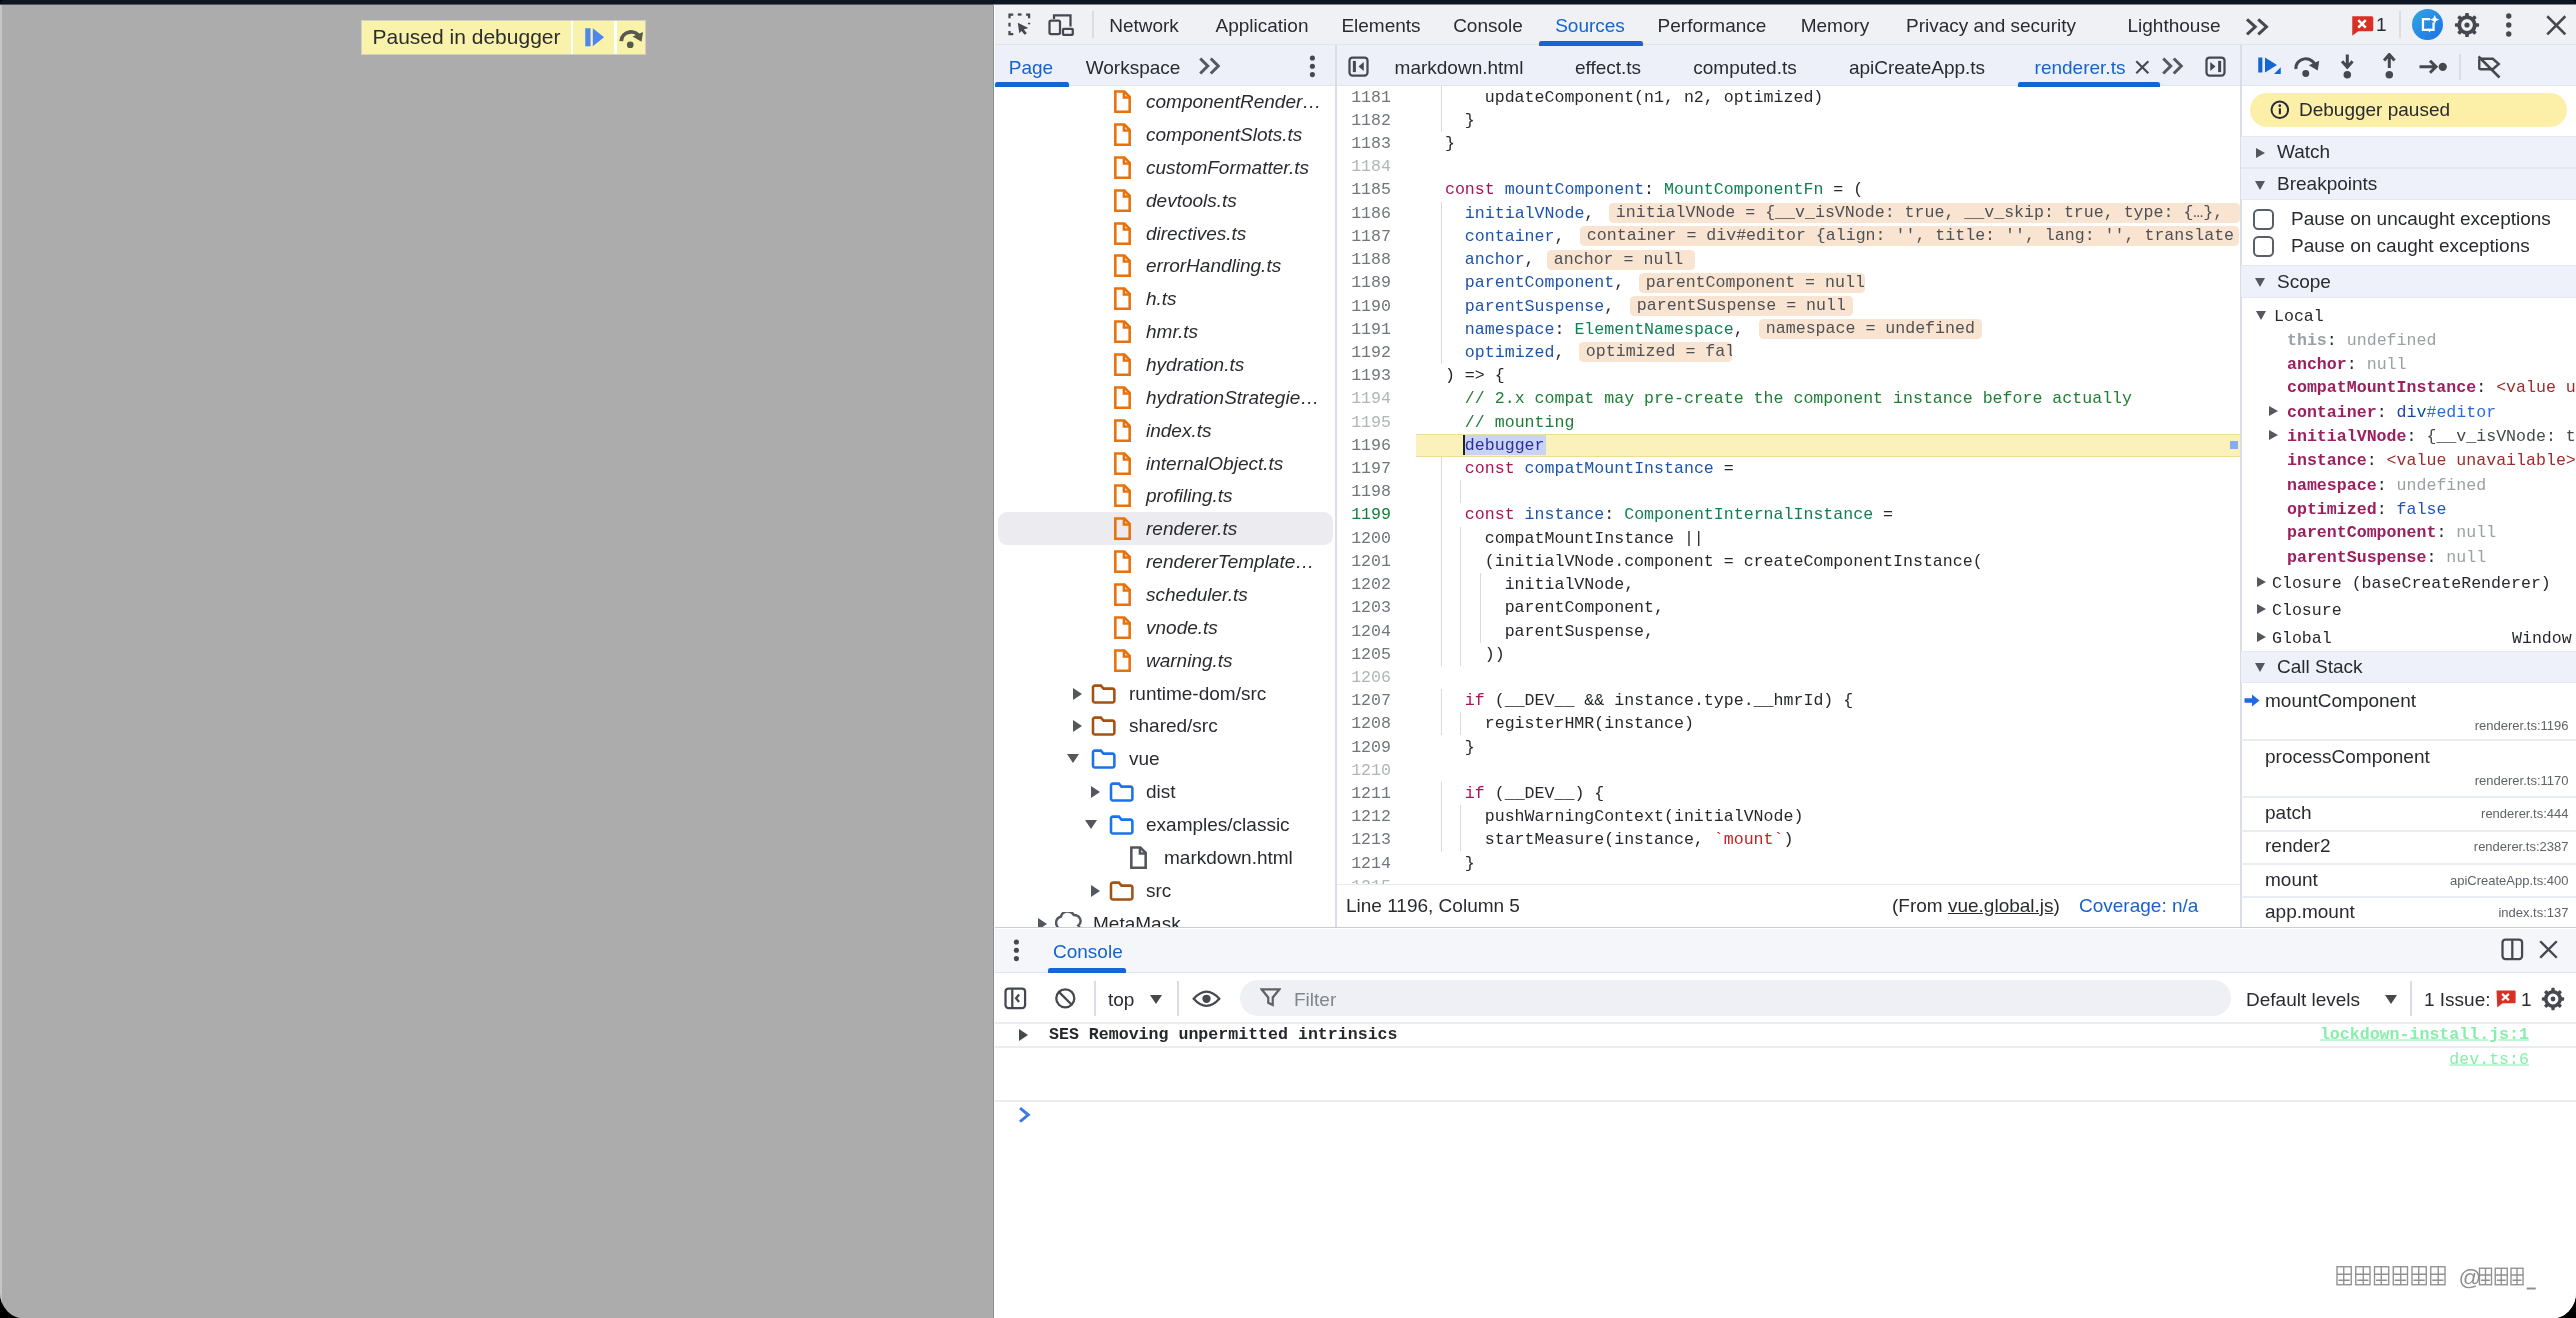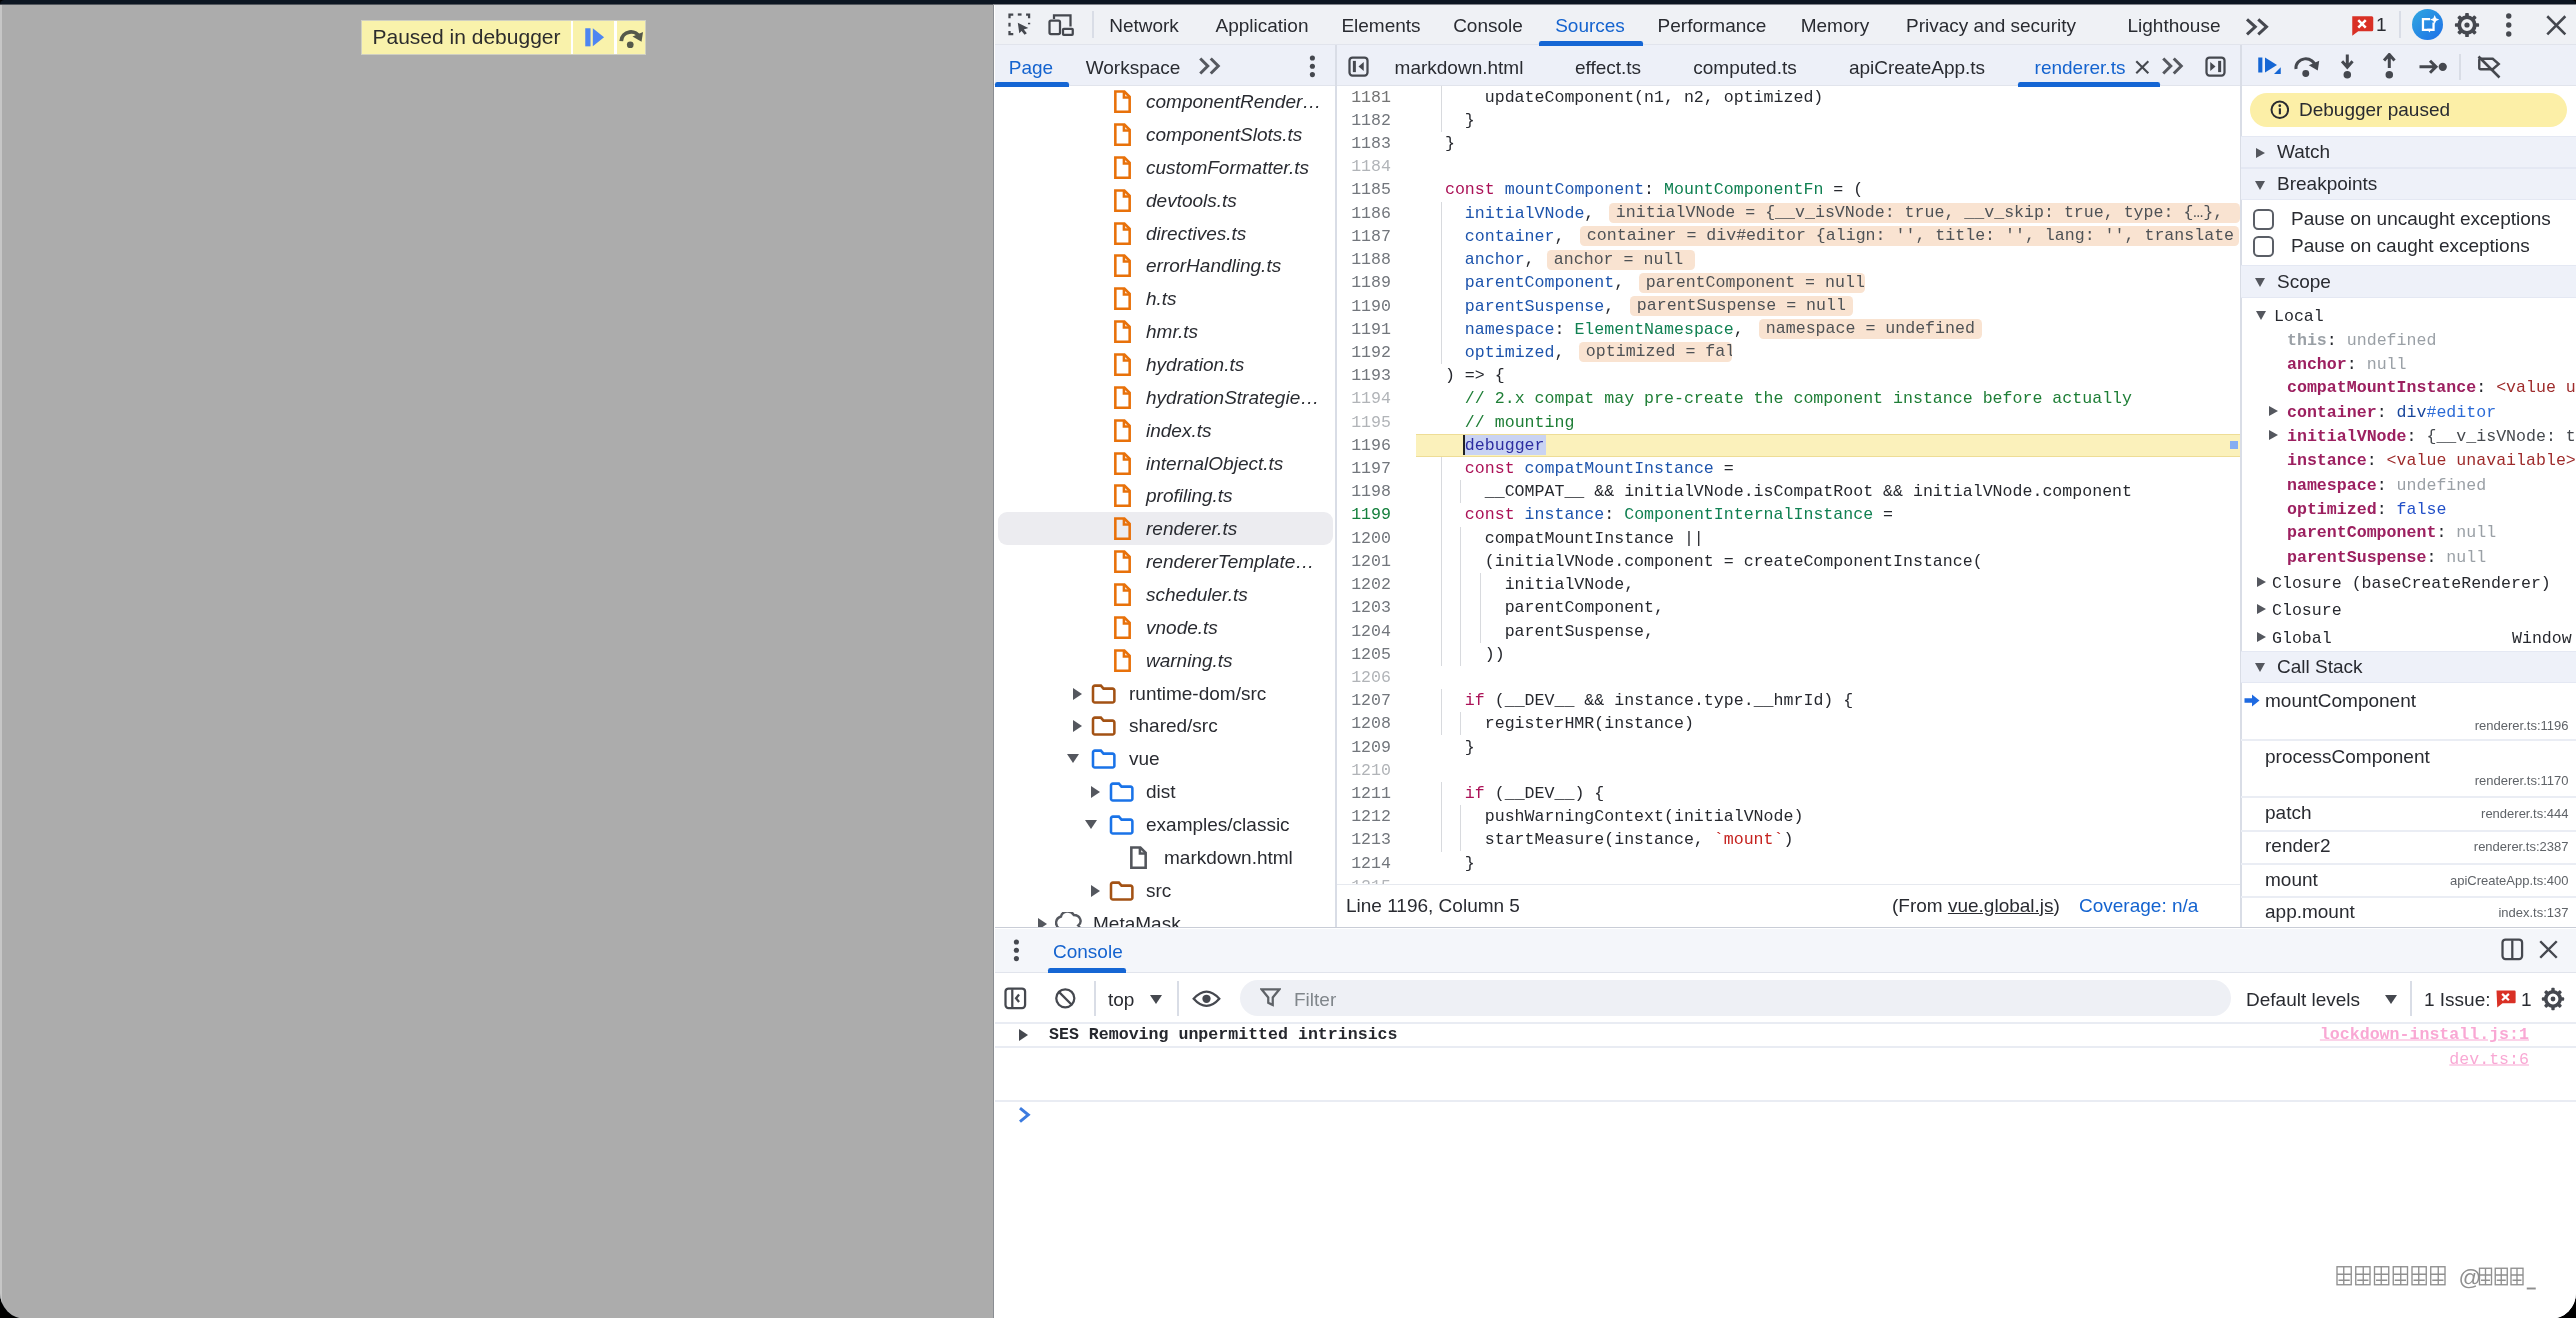--- a/index.html
+++ b/index.html
@@ -17,21 +17,21 @@
 .cl{position:absolute;left:1425px;font-family:"Liberation Mono",monospace;font-size:16.6px;color:#26282e;white-space:pre;line-height:23px}
 .k{color:#ab1257}.b{color:#1d54ac}.g{color:#1e7e36}.t{color:#108052}.s{color:#c5221f}
 .wid{position:absolute;height:20.3px;background:#f9e3d1;border-radius:4.5px;font-family:"Liberation Mono",monospace;font-size:16.6px;color:#4e5256;white-space:pre;overflow:hidden;line-height:20.3px;padding-left:6.8px}
 .ig{position:absolute;width:0.8px;background:#d8dade}
 .sectxt{position:absolute;font-size:19px;color:#292b31;top:50%;transform:translateY(-50%)}
 .scoperow{position:absolute;font-family:"Liberation Mono",monospace;font-size:16.6px;white-space:nowrap;transform:translateY(-50%);color:#26282e}
 .pn{color:#9c2060;font-weight:bold}
 .gray{color:#9aa0a6}
 .csname{position:absolute;font-size:19px;color:#292b31;transform:translateY(-50%)}
 .csloc{position:absolute;font-size:13px;color:#5f6368;transform:translateY(-50%)}
-.conlink{position:absolute;font-family:"Liberation Mono",monospace;font-size:16.6px;font-weight:bold;color:#f9a8d4;text-decoration:underline;transform:translateY(-50%)}
+.conlink{position:absolute;font-family:"Liberation Mono",monospace;font-size:16.6px;font-weight:bold;color:#86efac;text-decoration:underline;transform:translateY(-50%)}
 svg{display:block}
 </style></head><body>
 <div id="w">
 <div class="a" style="left:0;top:3.8px;width:2576px;height:1.5px;background:#53575d"></div>
 <div class="a" style="left:0;top:5.3px;width:993px;height:1314px;background:#acacac"></div>
 <div class="a" style="left:0;top:5.3px;width:2.3px;height:1314px;background:#c6c6c6"></div>
 
 <div class="a" style="left:361px;top:19.6px;width:285px;height:35px;background:#fff;border:0.8px solid #cfcfc2;display:flex">
  <div style="width:209px;background:#f9f2ab;display:flex;align-items:center;justify-content:center;font-size:21px;color:#2d2d2d;white-space:nowrap">Paused in debugger</div>
  <div style="width:2.3px;background:#fff"></div>
@@ -284,21 +284,20 @@
     <div class="cl" style="top:248px">    <span class="b">anchor</span>,</div>
     <div class="cl" style="top:271px">    <span class="b">parentComponent</span>,</div>
     <div class="cl" style="top:295px">    <span class="b">parentSuspense</span>,</div>
     <div class="cl" style="top:318px">    <span class="b">namespace</span>: <span class="t">ElementNamespace</span>,</div>
     <div class="cl" style="top:341px">    <span class="b">optimized</span>,</div>
     <div class="cl" style="top:364px">  ) =&gt; {</div>
     <div class="cl" style="top:387px">    <span class="g">// 2.x compat may pre-create the component instance before actually</span></div>
     <div class="cl" style="top:411px">    <span class="g">// mounting</span></div>
     <div class="cl" style="top:434px">    <span style="color:#2d2da0">debugger</span></div>
     <div class="cl" style="top:457px">    <span class="k">const</span> <span class="b">compatMountInstance</span> =</div>
-    <div class="cl" style="top:480px">      __COMPAT__ &amp;&amp; initialVNode.isCompatRoot &amp;&amp; initialVNode.component</div>
     <div class="cl" style="top:503px">    <span class="k">const</span> <span class="b">instance</span>: <span class="t">ComponentInternalInstance</span> =</div>
     <div class="cl" style="top:527px">      compatMountInstance ||</div>
     <div class="cl" style="top:550px">      (initialVNode.component = createComponentInstance(</div>
     <div class="cl" style="top:573px">        initialVNode,</div>
     <div class="cl" style="top:596px">        parentComponent,</div>
     <div class="cl" style="top:620px">        parentSuspense,</div>
     <div class="cl" style="top:643px">      ))</div>
     <div class="cl" style="top:689px">    <span class="k">if</span> (__DEV__ &amp;&amp; instance.type.__hmrId) {</div>
     <div class="cl" style="top:712px">      registerHMR(instance)</div>
     <div class="cl" style="top:736px">    }</div>

